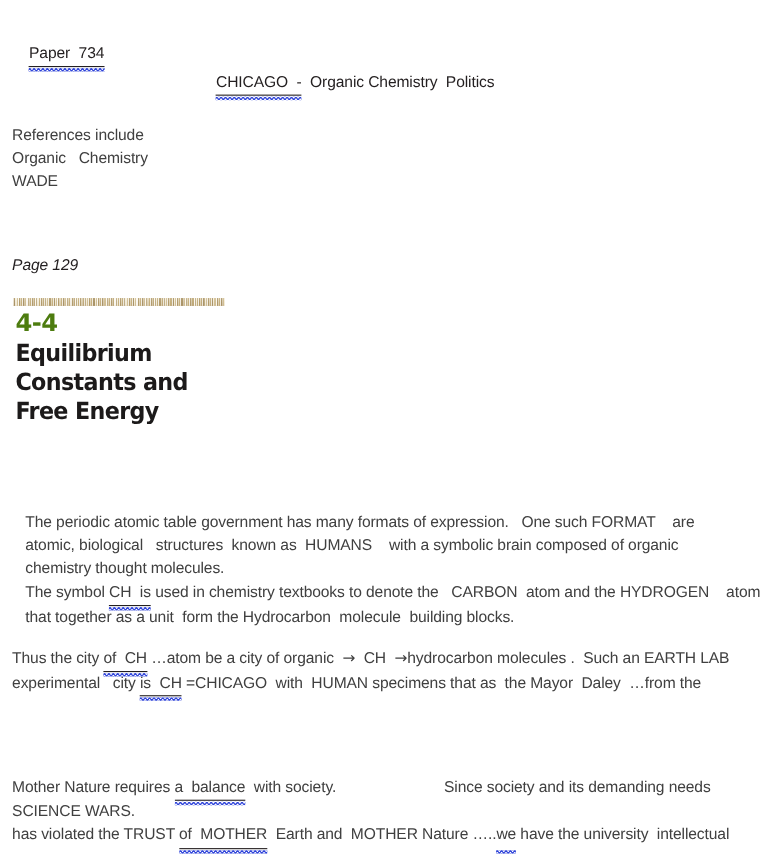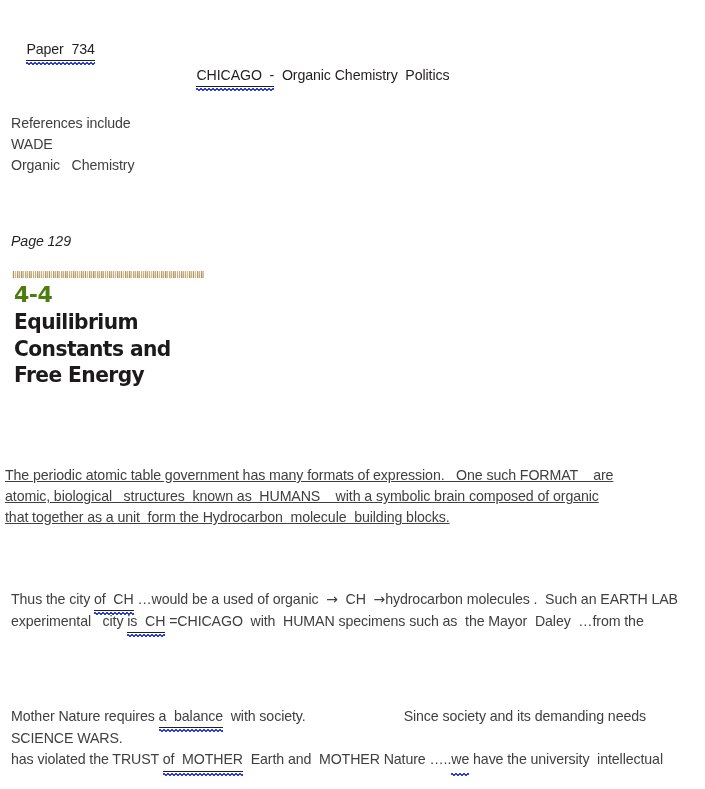--- a/index.html
+++ b/index.html
@@ -148,45 +148,47 @@
   <div class="tline" style="left:11px; top:18px;">
     <span class="u sq">Paper  734</span>
   </div>
 
   <div class="tline" style="left:181px; top:44px;">
     <span class="u sq">CHICAGO  -</span><span>  Organic Chemistry  Politics</span>
   </div>
 
   <div class="para" style="left:11px; top:113px;">
     <div>References include</div>
+    <div>Organic   Chemistry</div>
     <div>WADE</div>
-    <div>Organic   Chemistry</div>
   </div>
 
   <div class="tline" style="left:11px; top:231px;font-style:italic;">Page 129</div>
 
   <div class="scan-figure">
     <div class="scan-band"></div>
     <div class="scan-num">4-4</div>
     <div class="scan-title">
       <div>Equilibrium</div>
       <div>Constants and</div>
       <div>Free Energy</div>
     </div>
   </div>
 
-  <div class="para" style="left:5px; top:465px;text-decoration:underline;">
+  <div class="para" style="left:23px; top:465px;">
     <div>The periodic atomic table government has many formats of expression.   One such FORMAT    are</div>
     <div>atomic, biological   structures  known as  HUMANS    with a symbolic brain composed of organic</div>
+    <div>chemistry thought molecules.</div>
+    <div><span>The symbol </span><span class="usq sq">CH  is</span><span> used in chemistry textbooks to denote the   CARBON  atom and the HYDROGEN    atom</span></div>
     <div>that together as a unit  form the Hydrocarbon  molecule  building blocks.</div>
   </div>
 
   <div class="para" style="left:11px; top:589px;">
-    <div><span>Thus the city </span><span class="usq sq">of  CH</span><span> …would be a used of organic  </span><span class="arrow">→</span><span>  CH  </span><span class="arrow">→</span><span>hydrocarbon molecules .  Such an EARTH LAB</span></div>
-    <div><span>experimental   city </span><span class="usq sq">is  CH</span><span> =CHICAGO  with  HUMAN specimens such as  the Mayor  Daley  …from the</span></div>
+    <div><span>Thus the city </span><span class="usq sq">of  CH</span><span> …atom be a city of organic  </span><span class="arrow">→</span><span>  CH  </span><span class="arrow">→</span><span>hydrocarbon molecules .  Such an EARTH LAB</span></div>
+    <div><span>experimental   city </span><span class="usq sq">is  CH</span><span> =CHICAGO  with  HUMAN specimens that as  the Mayor  Daley  …from the</span></div>
   </div>
 
   <div class="para" style="left:11px; top:706px;">
     <div><span>Mother Nature requires </span><span class="usq sq">a  balance</span><span>  with society.</span><span class="gap-wide"></span><span>Since society and its demanding needs</span></div>
     <div>SCIENCE WARS.</div>
     <div><span>has violated the TRUST </span><span class="usq sq">of  MOTHER</span><span>  Earth and  MOTHER Nature …..</span><span class="sq">we</span><span> have the university  intellectual</span></div>
   </div>
 
 </div>
 

